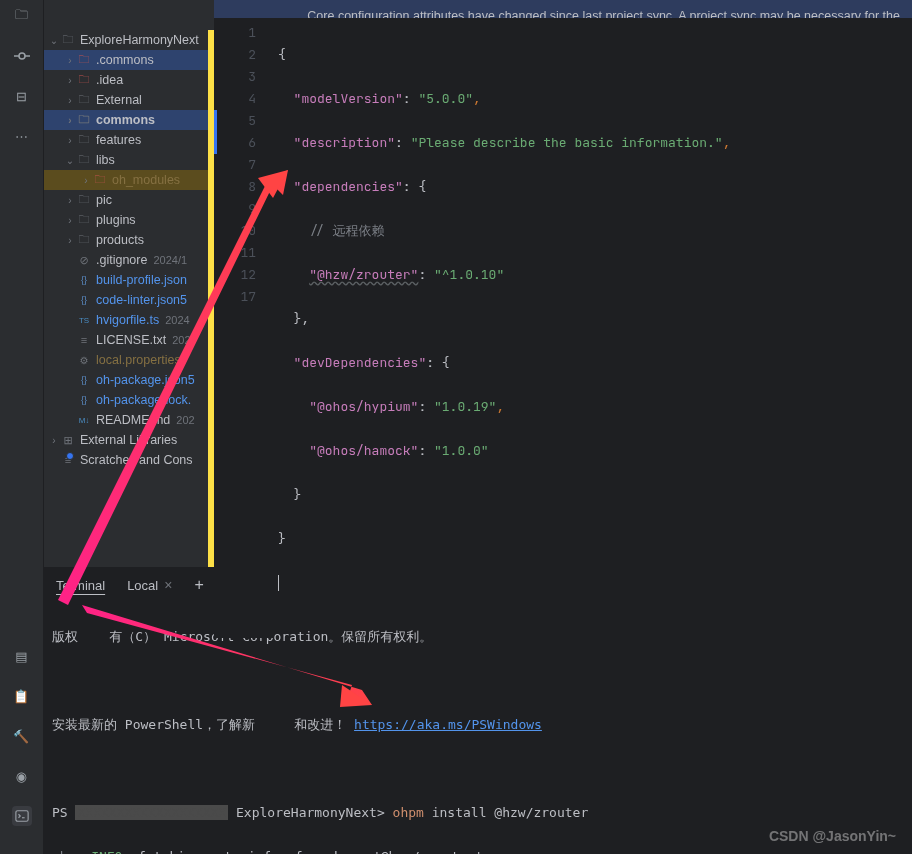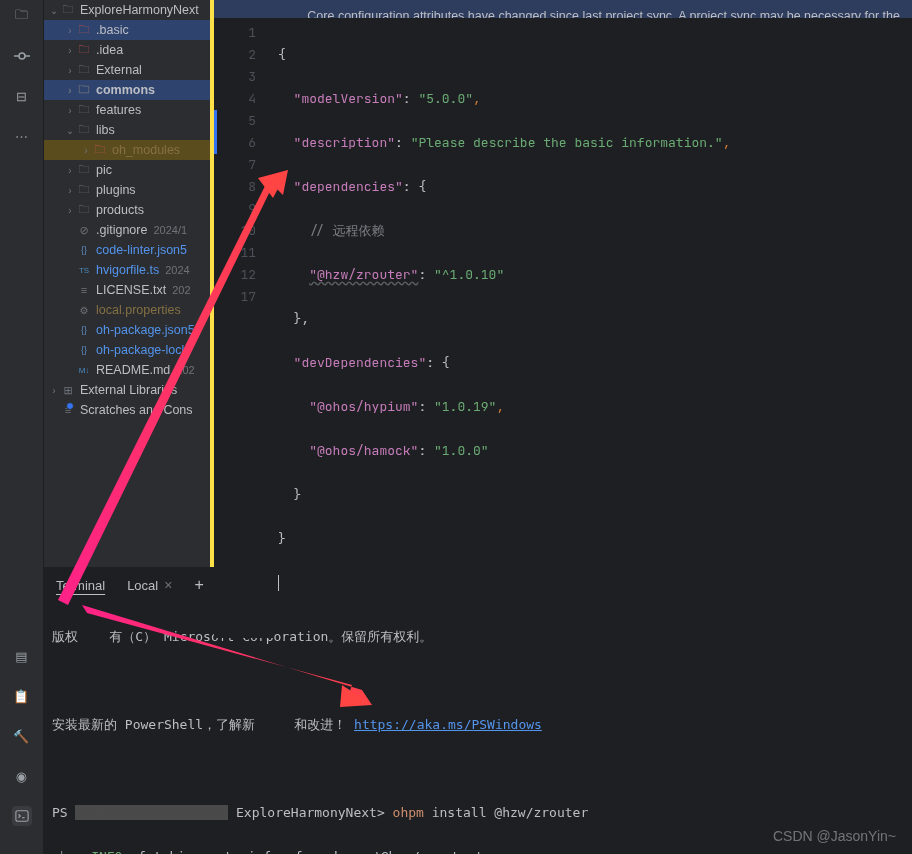--- a/index.html
+++ b/index.html
@@ -31,23 +31,24 @@
   align-items: center;
   justify-content: center;
   color: #9aa0a6;
 }
 .gutter-spacer { flex: 1; }
 .middle-col { display: flex; flex-direction: column; flex: 1; min-width: 0; }
 .top-section { display: flex; height: 567px; }
 .tree-panel {
   width: 170px;
   background: #2b2d30;
-  border-right: 4px solid #fde047;
+  border-right: 6px solid #fde047;
   overflow: hidden;
   font-size: 12.5px;
+  margin-top: 30px;
 }
 .tree-row {
   display: flex;
   align-items: center;
   height: 20px;
   padding-left: 4px;
   white-space: nowrap;
   color: #bcbec4;
 }
 .tree-row.sel-hvigor { background: #2e436e; }
@@ -177,20 +178,21 @@
 .arrow-svg { position: absolute; pointer-events: none; z-index: 100; }
 .arrow1 { left: 38px; top: 160px; width: 260px; height: 450px; }
 .arrow2 { left: 72px; top: 595px; width: 320px; height: 120px; }
 .watermark {
   position: absolute;
   right: 16px;
   bottom: 10px;
   color: rgba(200,200,200,0.5);
   font-size: 14px;
   z-index: 50;
+  font-weight: bold;
 }
 .notif-dot {
   position: absolute;
   width: 8px; height: 8px;
   background: #3574f0;
   border-radius: 50%;
   border: 1px solid #2b2d30;
 }
 .hl-line5, .hl-line6 {
   position: absolute;
@@ -236,21 +238,21 @@
     <div class="top-section">
       <div class="tree-panel">
         <div class="tree-row">
             <span class="chev down"></span>
             <span class="fico folder"></span>
             <span class="tree-label">ExploreHarmonyNext</span>
           </div>
         <div class="tree-row sel-hvigor" style="padding-left:20px">
             <span class="chev right"></span>
             <span class="fico folder-red"></span>
-            <span class="tree-label">.basic</span>
+            <span class="tree-label">.commons</span>
           </div>
         <div class="tree-row" style="padding-left:20px">
             <span class="chev right"></span>
             <span class="fico folder-red"></span>
             <span class="tree-label">.idea</span>
           </div>
         <div class="tree-row" style="padding-left:20px">
             <span class="chev right"></span>
             <span class="fico folder"></span>
             <span class="tree-label">External</span>
@@ -287,20 +289,24 @@
           </div>
         <div class="tree-row" style="padding-left:20px">
             <span class="chev right"></span>
             <span class="fico folder"></span>
             <span class="tree-label">products</span>
           </div>
         <div class="tree-row" style="padding-left:32px">
             <span class="fico file-git"></span>
             <span class="tree-label">.gitignore</span>
             <span class="tree-label dim">2024/1</span>
+          </div>
+        <div class="tree-row" style="padding-left:32px">
+            <span class="fico file-json"></span>
+            <span class="tree-label accent">build-profile.json</span>
           </div>
         <div class="tree-row" style="padding-left:32px">
             <span class="fico file-json"></span>
             <span class="tree-label accent">code-linter.json5</span>
           </div>
         <div class="tree-row" style="padding-left:32px">
             <span class="fico file-ts"></span>
             <span class="tree-label accent">hvigorfile.ts</span>
             <span class="tree-label dim">2024</span>
           </div>

